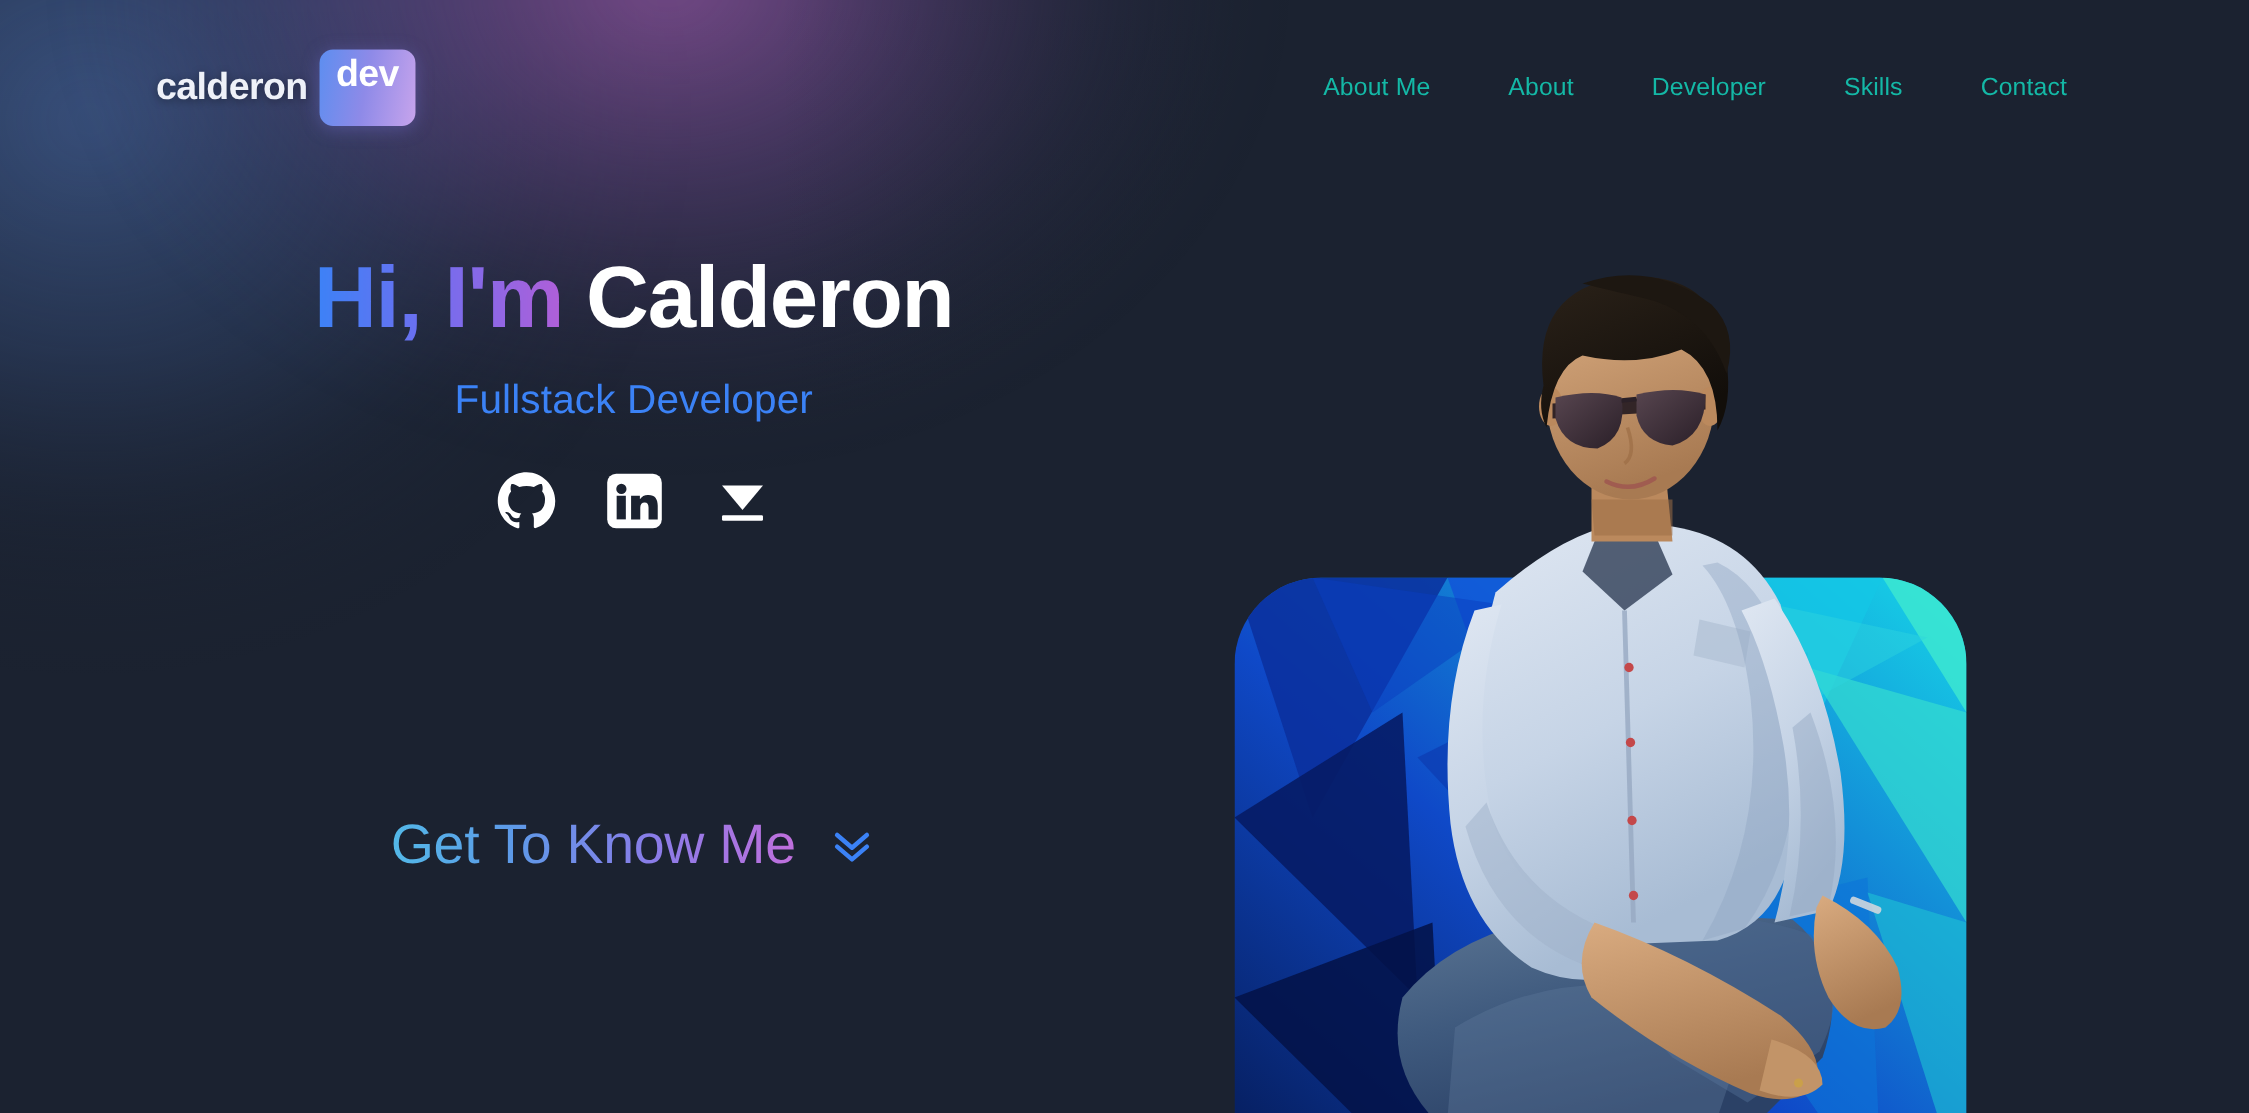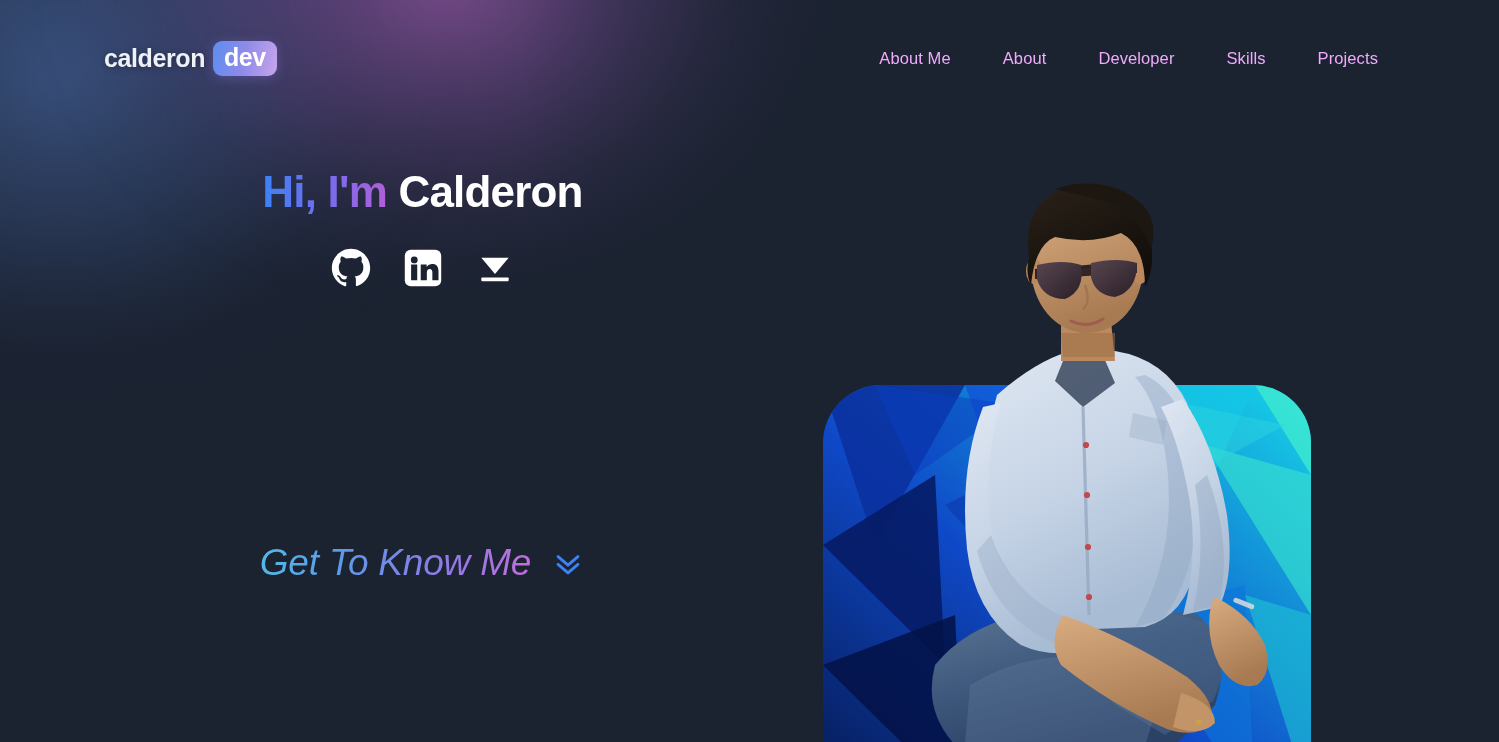--- a/index.html
+++ b/index.html
@@ -88,35 +88,35 @@
     letter-spacing:-0.4px;
     cursor:pointer;
     user-select:none;
   }
   .brand-name {
     color:#eef1f8;
     text-shadow:0 1px 6px rgba(0,0,0,0.35);
   }
   .brand-badge {
     display:inline-block;
-    padding:2px 11px 4px 11px;
+    padding:2px 11px 20px 11px;
     border-radius:9px;
     color:#ffffff;
     font-weight:700;
     background:linear-gradient(100deg,#5d8ef0 0%,#8e8ae8 48%,#c7a4ec 100%);
     box-shadow:0 2px 12px rgba(125,120,230,0.35);
   }
 
   .main-nav {
     display:flex;
     align-items:center;
     gap:0px;
   }
   .nav-item {
-    color:#f0abfc;
+    color:#14b8a6;
     font-size:16.5px;
     letter-spacing:0.1px;
     padding:10px 17px;
     cursor:pointer;
     white-space:nowrap;
     background:none;
     border:none;
     font-family:inherit;
   }
   .nav-item + .nav-item { margin-left:18px; }
@@ -130,21 +130,21 @@
 
   .hero-copy {
     position:absolute;
     left:0;
     top:168px;
     width:845px;
     text-align:center;
   }
 
   .hero-title {
-    font-size:44px;
+    font-size:58px;
     font-weight:700;
     line-height:1.08;
     letter-spacing:-0.8px;
     white-space:nowrap;
   }
   .hero-title .grad {
     background:linear-gradient(90deg,#3b82f6 0%,#6f6ef0 46%,#b05fd8 100%);
     -webkit-background-clip:text;
     background-clip:text;
     -webkit-text-fill-color:transparent;
@@ -185,21 +185,20 @@
   .scroll-cue {
     position:absolute;
     left:0;
     top:542px;
     width:845px;
     display:flex;
     align-items:center;
     justify-content:center;
     gap:20px;
     cursor:pointer;
-    font-style:italic;
   }
   .scroll-cue-label {
     font-size:37px;
     font-weight:400;
     letter-spacing:-0.2px;
     background:linear-gradient(90deg,#53b9e8 0%,#5d9ae8 30%,#8a7ce8 65%,#c06fdc 100%);
     -webkit-background-clip:text;
     background-clip:text;
     -webkit-text-fill-color:transparent;
     color:transparent;
@@ -235,33 +234,34 @@
     <div class="brand">
       <span class="brand-name">calderon</span>
       <span class="brand-badge">dev</span>
     </div>
 
     <nav class="main-nav">
       <button class="nav-item">About Me</button>
       <button class="nav-item">About</button>
       <button class="nav-item">Developer</button>
       <button class="nav-item">Skills</button>
-      <button class="nav-item">Projects</button>
+      <button class="nav-item">Contact</button>
     </nav>
 
   </header>
 
   <section class="hero">
 
     <div class="hero-copy">
 
       <h1 class="hero-title">
         <span class="grad">Hi, I'm</span><span class="plain"> </span><span class="plain">Calderon</span>
       </h1>
 
+      <div class="hero-subtitle">Fullstack Developer</div>
 
       <div class="social-row">
 
         <button class="social-link">
           <span>
             <svg width="40" height="40" viewBox="0 0 24 24" aria-hidden="true">
               <path fill="#ffffff" d="M12 .5C5.73.5.5 5.73.5 12c0 5.08 3.29 9.39 7.86 10.91.58.11.79-.25.79-.56 0-.28-.01-1.02-.02-2-3.2.69-3.88-1.54-3.88-1.54-.52-1.33-1.28-1.69-1.28-1.69-1.05-.71.08-.7.08-.7 1.16.08 1.77 1.19 1.77 1.19 1.03 1.77 2.7 1.26 3.36.96.1-.75.4-1.26.73-1.55-2.55-.29-5.24-1.28-5.24-5.69 0-1.26.45-2.29 1.19-3.09-.12-.29-.52-1.46.11-3.05 0 0 .97-.31 3.18 1.18a11 11 0 0 1 5.8 0c2.2-1.49 3.17-1.18 3.17-1.18.63 1.59.23 2.76.12 3.05.74.8 1.18 1.83 1.18 3.09 0 4.42-2.69 5.39-5.25 5.68.41.36.78 1.05.78 2.12 0 1.53-.02 2.77-.02 3.15 0 .31.21.68.8.56A11.51 11.51 0 0 0 23.5 12C23.5 5.73 18.27.5 12 .5z"></path>
             </svg>
           </span>
         </button>

